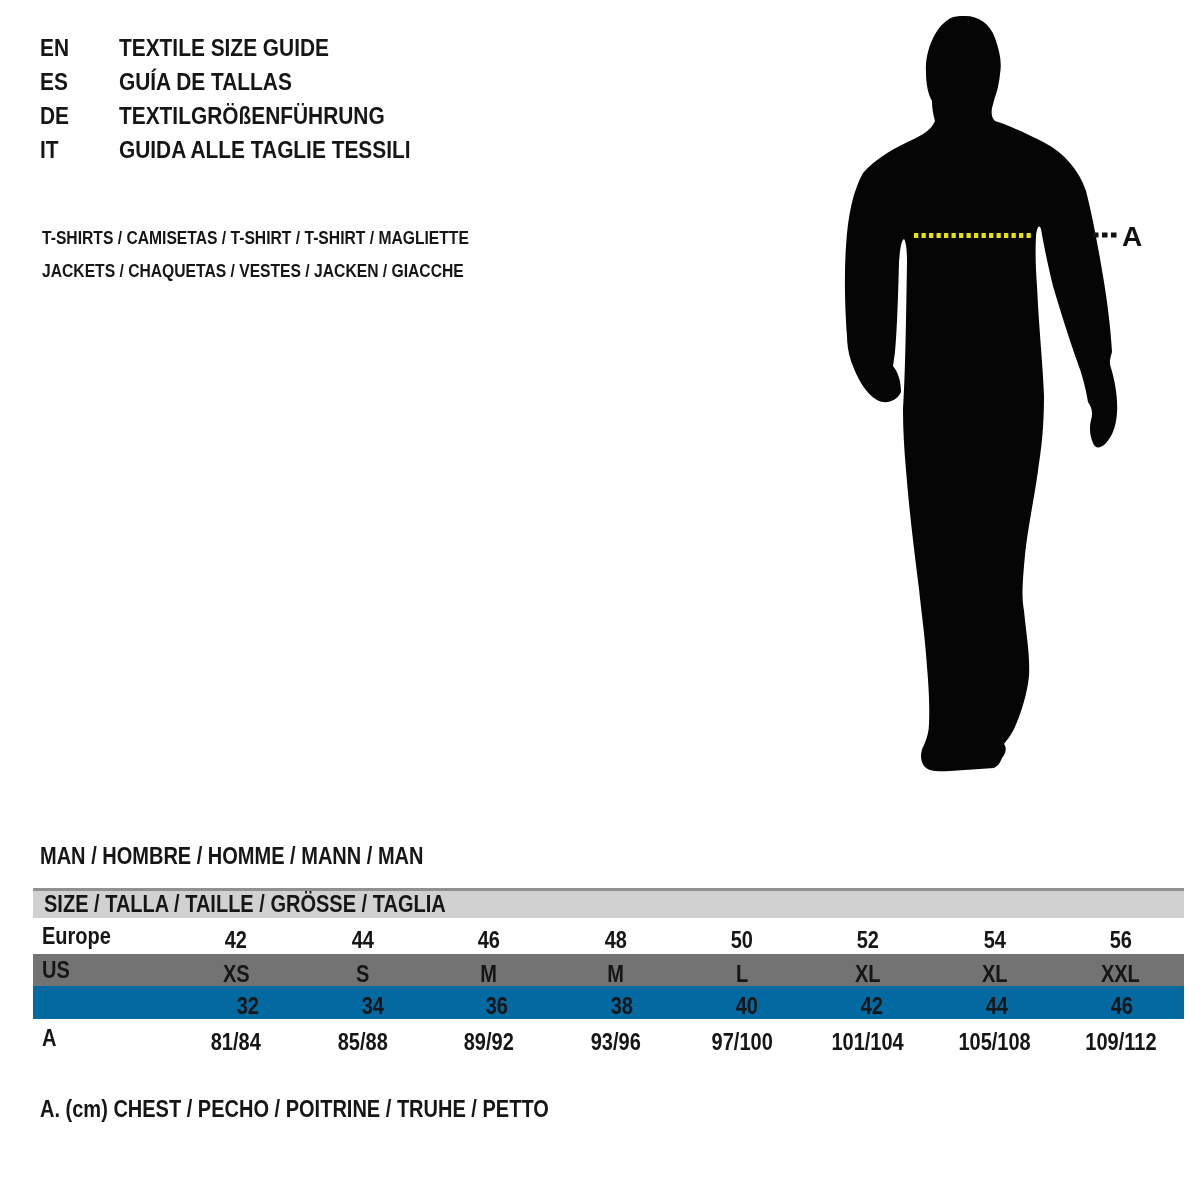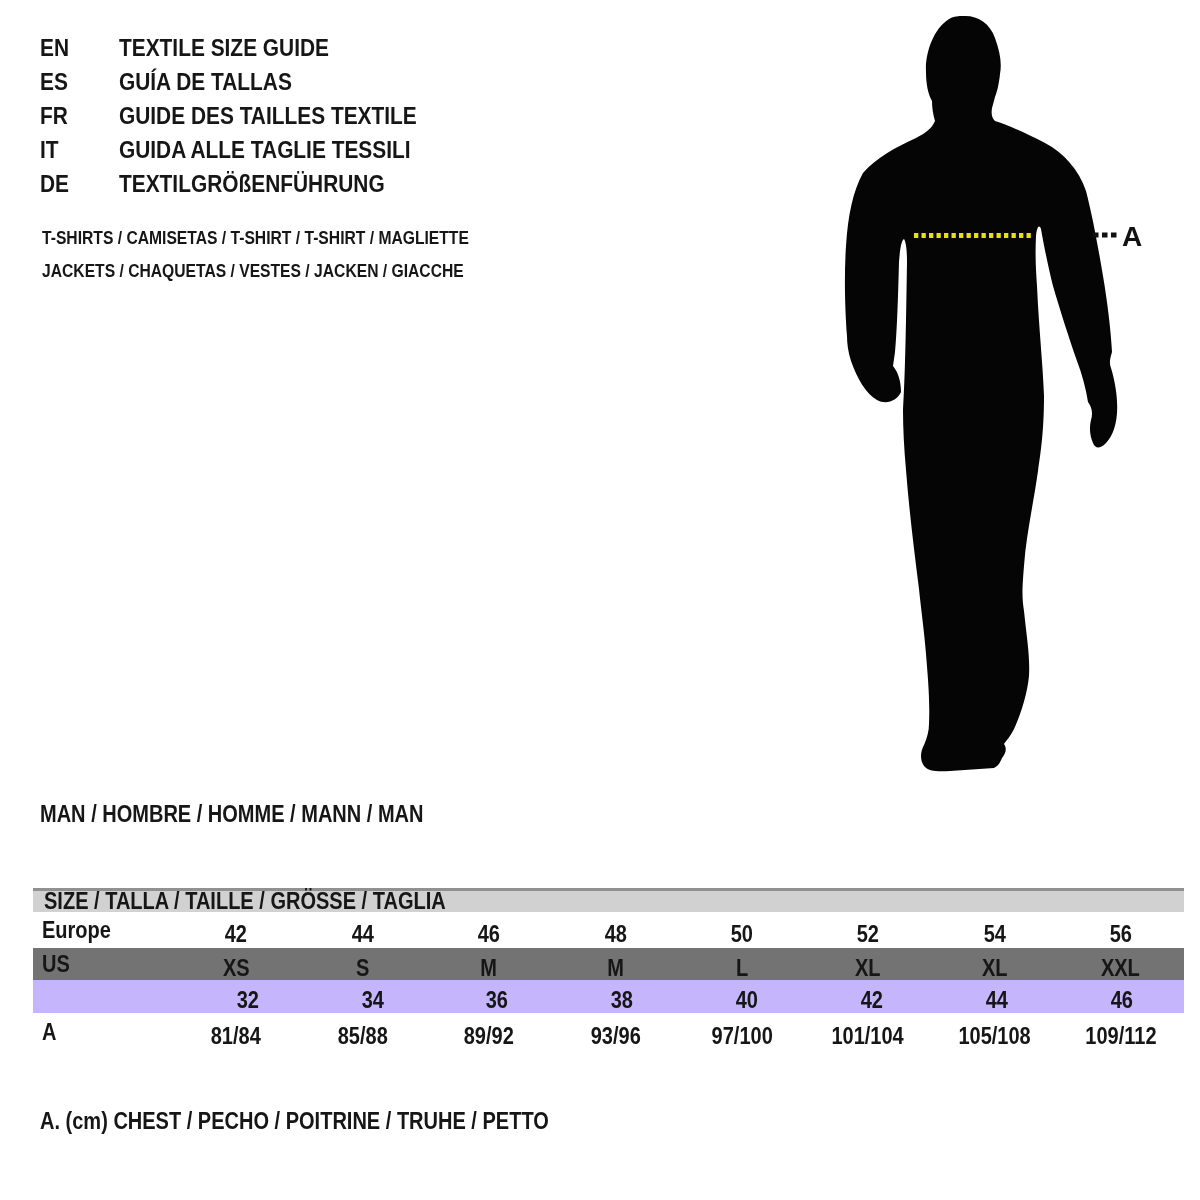--- a/index.html
+++ b/index.html
@@ -13,62 +13,58 @@
   .lang-row{display:flex;height:34px;align-items:flex-end;font-size:24px;font-weight:700;}
   .lang-code{width:79px;}
 
   
   .cats{position:absolute;left:42px;top:222px;font-size:18px;font-weight:700;line-height:33px;}
 
   
   .figure{position:absolute;left:820px;top:0;width:380px;height:800px;}
 
   
-  .section-title{position:absolute;left:40px;top:801px;font-size:23px;font-weight:700;}
+  .section-title{position:absolute;left:40px;top:843px;font-size:23px;font-weight:700;}
 
   
   .size-table{position:absolute;left:33px;top:888px;width:1151px;}
-  .table-header-bar{border-top:3px solid #919191;background:#d1d1d1;height:24px;
+  .table-header-bar{border-top:3px solid #919191;background:#d1d1d1;height:30px;
                     display:flex;align-items:center;font-size:23px;font-weight:700;padding-left:11px;box-sizing:border-box;}
   .trow{display:flex;align-items:center;font-size:23px;font-weight:700;}
   .trow .lbl{width:140px;padding-left:9px;box-sizing:border-box;}
   .trow .val{flex:1;text-align:center;margin-top:8px;}
   .row-europe{height:36px;background:#ffffff;}
   .row-us{height:32px;background:#737373;}
-  .row-usnum{height:33px;background:#c4b5fd;padding-left:12px;}
+  .row-usnum{height:33px;background:#0369a1;padding-left:12px;}
   .row-a{height:38px;background:#ffffff;}
 
   
-  .footnote{position:absolute;left:40px;top:1096px;font-size:23px;font-weight:700;margin-top:12px;}
+  .footnote{position:absolute;left:40px;top:1096px;font-size:23px;font-weight:700;}
 </style>
 </head>
 <body>
 
 <div id="page">
 
   <div class="lang-block">
     <div class="lang-row">
       <span class="lang-code cx">EN</span>
       <span class="cx">TEXTILE SIZE GUIDE</span>
     </div>
     <div class="lang-row">
       <span class="lang-code cx">ES</span>
       <span class="cx">GUÍA DE TALLAS</span>
     </div>
     <div class="lang-row">
-      <span class="lang-code cx">FR</span>
-      <span class="cx">GUIDE DES TAILLES TEXTILE</span>
+      <span class="lang-code cx">DE</span>
+      <span class="cx">TEXTILGRÖßENFÜHRUNG</span>
     </div>
     <div class="lang-row">
       <span class="lang-code cx">IT</span>
       <span class="cx">GUIDA ALLE TAGLIE TESSILI</span>
-    </div>
-    <div class="lang-row">
-      <span class="lang-code cx">DE</span>
-      <span class="cx">TEXTILGRÖßENFÜHRUNG</span>
     </div>
   </div>
 
   <div class="cats">
     <div><span class="cx">T-SHIRTS / CAMISETAS / T-SHIRT / T-SHIRT / MAGLIETTE</span></div>
     <div><span class="cx">JACKETS / CHAQUETAS / VESTES / JACKEN / GIACCHE</span></div>
   </div>
 
   <svg class="figure" viewBox="0 0 380 800" aria-hidden="true">
     <path fill="#050505" d="

